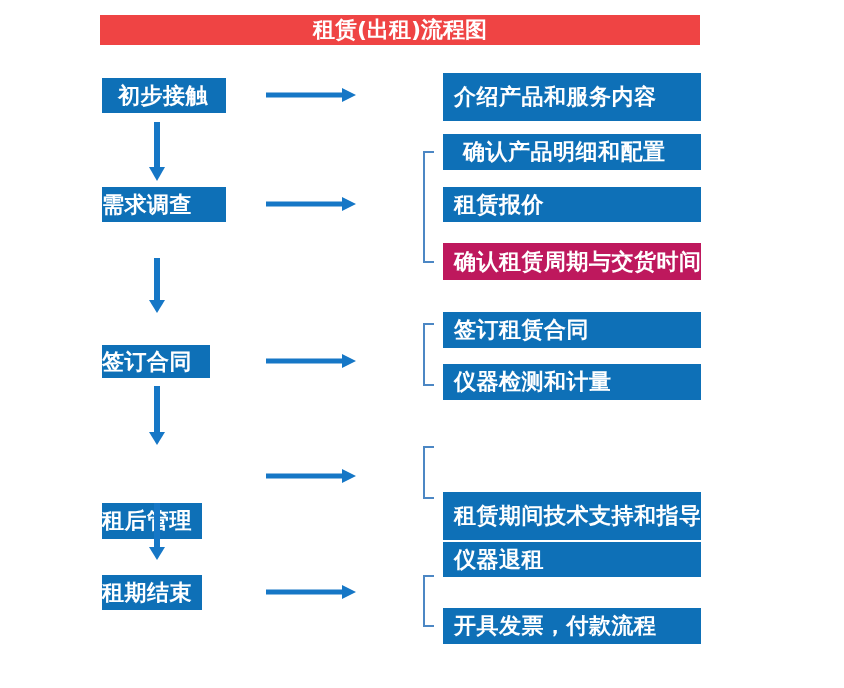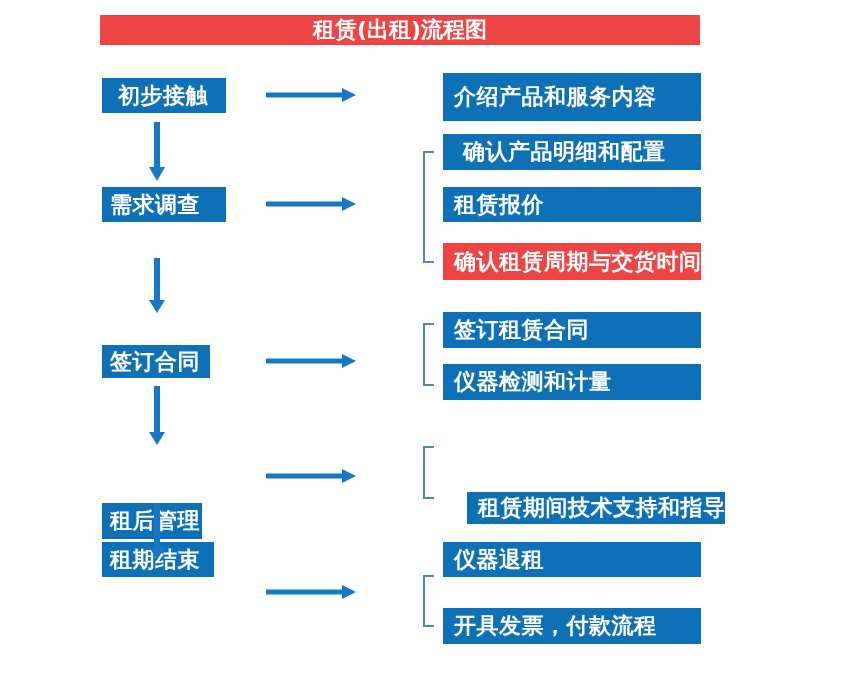--- a/index.html
+++ b/index.html
@@ -22,35 +22,35 @@
     white-space:nowrap;
     font-size:22px;
     letter-spacing:0.5px;
     line-height:1;
   }
   .title{
     left:100px; top:15px; width:600px; height:30px;
     justify-content:center;
     letter-spacing:0;
   }
-  .stage{ left:102px; padding-left:8px; }
+  .stage{ left:102px; }
   .s0{ top:78px;  width:124px; height:35px; padding-left:16px;}
   .s1{ top:187px; width:124px; height:35px; }
   .s2{ top:345px; width:108px; height:33px; }
   .s3{ top:482px; width:100px; height:36px;margin-top:21px; }
-  .s4{ top:542px; width:112px; height:35px; }
+  .s4{ top:575px; width:100px; height:35px; }
   .detail{ left:443px; width:258px; padding-left:11px; }
   .d0{ top:73px;  height:48px; }
   .d1{ top:134px; height:36px;padding-left:20px; }
   .d2{ top:187px; height:35px; }
   .d3{ top:243px; height:37px; }
   .d4{ top:312px; height:36px; }
   .d5{ top:364px; height:36px; }
   .d6{ top:423px; height:36px; }
-  .d7{ top:492px; height:32px;margin-left:24px; }
+  .d7{ top:492px; height:48px; }
   .d8{ top:542px; height:35px; }
   .d9{ top:608px; height:36px; }
   .overlay{
     position:absolute;
     left:0; top:0;
     pointer-events:none;
   }
 </style>
 </head>
 <body>
@@ -61,21 +61,21 @@
 
   <div class="box stage s0" style="background-color: rgb(14, 112, 183);">初步接触</div>
   <div class="box stage s1" style="background-color: rgb(14, 112, 183);">需求调查</div>
   <div class="box stage s2" style="background-color: rgb(14, 112, 183);">签订合同</div>
   <div class="box stage s3" style="background-color: rgb(14, 112, 183);">租后管理</div>
   <div class="box stage s4" style="background-color: rgb(14, 112, 183);">租期结束</div>
 
   <div class="box detail d0" style="background-color: rgb(14, 112, 183);">介绍产品和服务内容</div>
   <div class="box detail d1" style="background-color: rgb(14, 112, 183);">确认产品明细和配置</div>
   <div class="box detail d2" style="background-color: rgb(14, 112, 183);">租赁报价</div>
-  <div class="box detail d3" style="background-color: #ef4444;">确认租赁周期与交货时间</div>
+  <div class="box detail d3" style="background-color: #be185d;">确认租赁周期与交货时间</div>
   <div class="box detail d4" style="background-color: rgb(14, 112, 183);">签订租赁合同</div>
   <div class="box detail d5" style="background-color: rgb(14, 112, 183);">仪器检测和计量</div>
   <div class="box detail d7" style="background-color: rgb(14, 112, 183);">租赁期间技术支持和指导</div>
   <div class="box detail d8" style="background-color: rgb(14, 112, 183);">仪器退租</div>
   <div class="box detail d9" style="background-color: rgb(14, 112, 183);">开具发票，付款流程</div>
 
   <svg class="overlay" width="844" height="688" viewBox="0 0 844 688">
 
     <g>
       <line x1="266" y1="95" x2="342" y2="95" stroke="#1677C6" stroke-width="5"></line>

